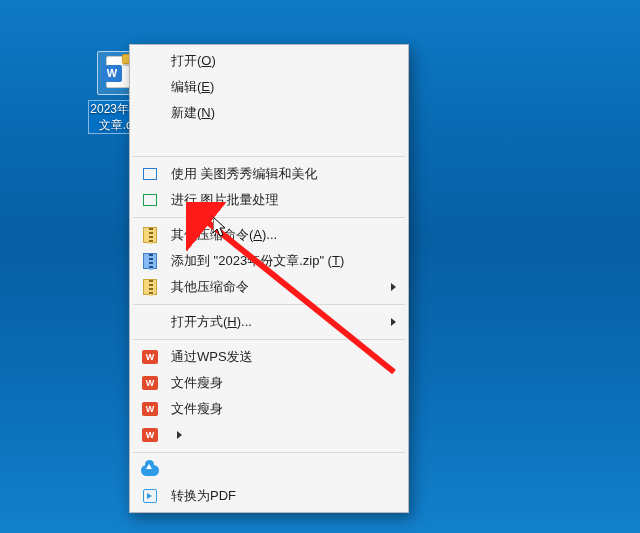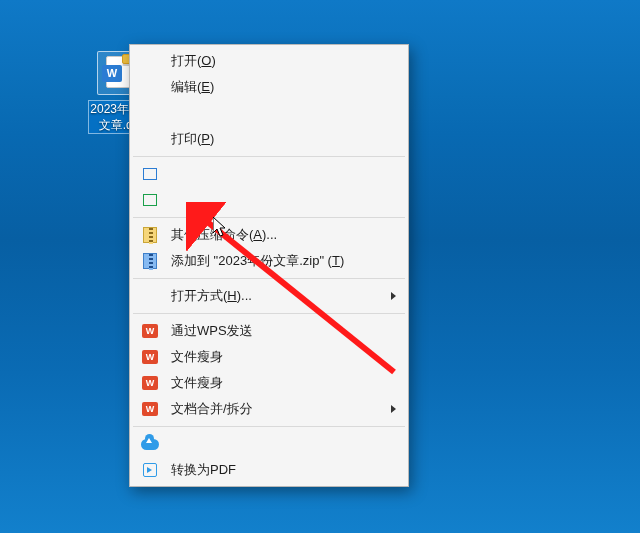--- a/index.html
+++ b/index.html
@@ -64,48 +64,57 @@
     <div class="item">
       <span class="ic"></span>
         <span class="txt"><span>打开(</span><span class="underline">O</span><span>)</span></span>
     </div>
     <div class="item">
       <span class="ic"></span>
         <span class="txt"><span>编辑(</span><span class="underline">E</span><span>)</span></span>
     </div>
     <div class="item">
       <span class="ic"></span>
+        <span class="txt"><span>新建(</span><span class="underline">N</span><span>)</span></span>
     </div>
     <div class="item">
       <span class="ic"></span>
-        <span class="txt"><span>打印(</span><span class="underline">P</span><span>)</span></span>
     </div>
     <div class="sep"></div>
     <div class="item">
       <span class="ic">
           <span class="sq" style="border-color:#2b7cd3"></span>
         </span>
+      <span class="txt">使用 美图秀秀编辑和美化</span>
     </div>
     <div class="item">
       <span class="ic">
           <span class="sq" style="border-color:#1aa04a"></span>
         </span>
+      <span class="txt">进行 图片批量处理</span>
     </div>
     <div class="sep"></div>
     <div class="item">
       <span class="ic">
           <span class="zip"></span>
         </span>
       <span class="txt"><span>其他压缩命令(</span><span class="underline">A</span><span>)...</span></span>
     </div>
     <div class="item">
       <span class="ic">
           <span class="zip blue"></span>
         </span>
       <span class="txt"><span>添加到 "2023年份文章.zip" (</span><span class="underline">T</span><span>)</span></span>
+    </div>
+    <div class="item">
+      <span class="ic">
+          <span class="zip"></span>
+        </span>
+      <span class="txt">其他压缩命令</span>
+      <span class="arrow-sub"></span>
     </div>
     <div class="sep"></div>
     <div class="item">
       <span class="ic"></span>
         <span class="txt"><span>打开方式(</span><span class="underline">H</span><span>)...</span></span>
       <span class="arrow-sub"></span>
     </div>
     <div class="sep"></div>
     <div class="item">
       <span class="ic">
@@ -122,21 +131,20 @@
     <div class="item">
       <span class="ic">
           <span class="wps" style="background:#e14a2b">W</span>
         </span>
       <span class="txt">文件瘦身</span>
     </div>
     <div class="item">
       <span class="ic">
           <span class="wps" style="background:#e14a2b">W</span>
         </span>
-      <span class="txt">文档合并/拆分</span>
       <span class="arrow-sub"></span>
     </div>
     <div class="sep"></div>
     <div class="item">
       <span class="ic">
           <span class="cloud"></span>
         </span>
     </div>
     <div class="item">
       <span class="ic">

